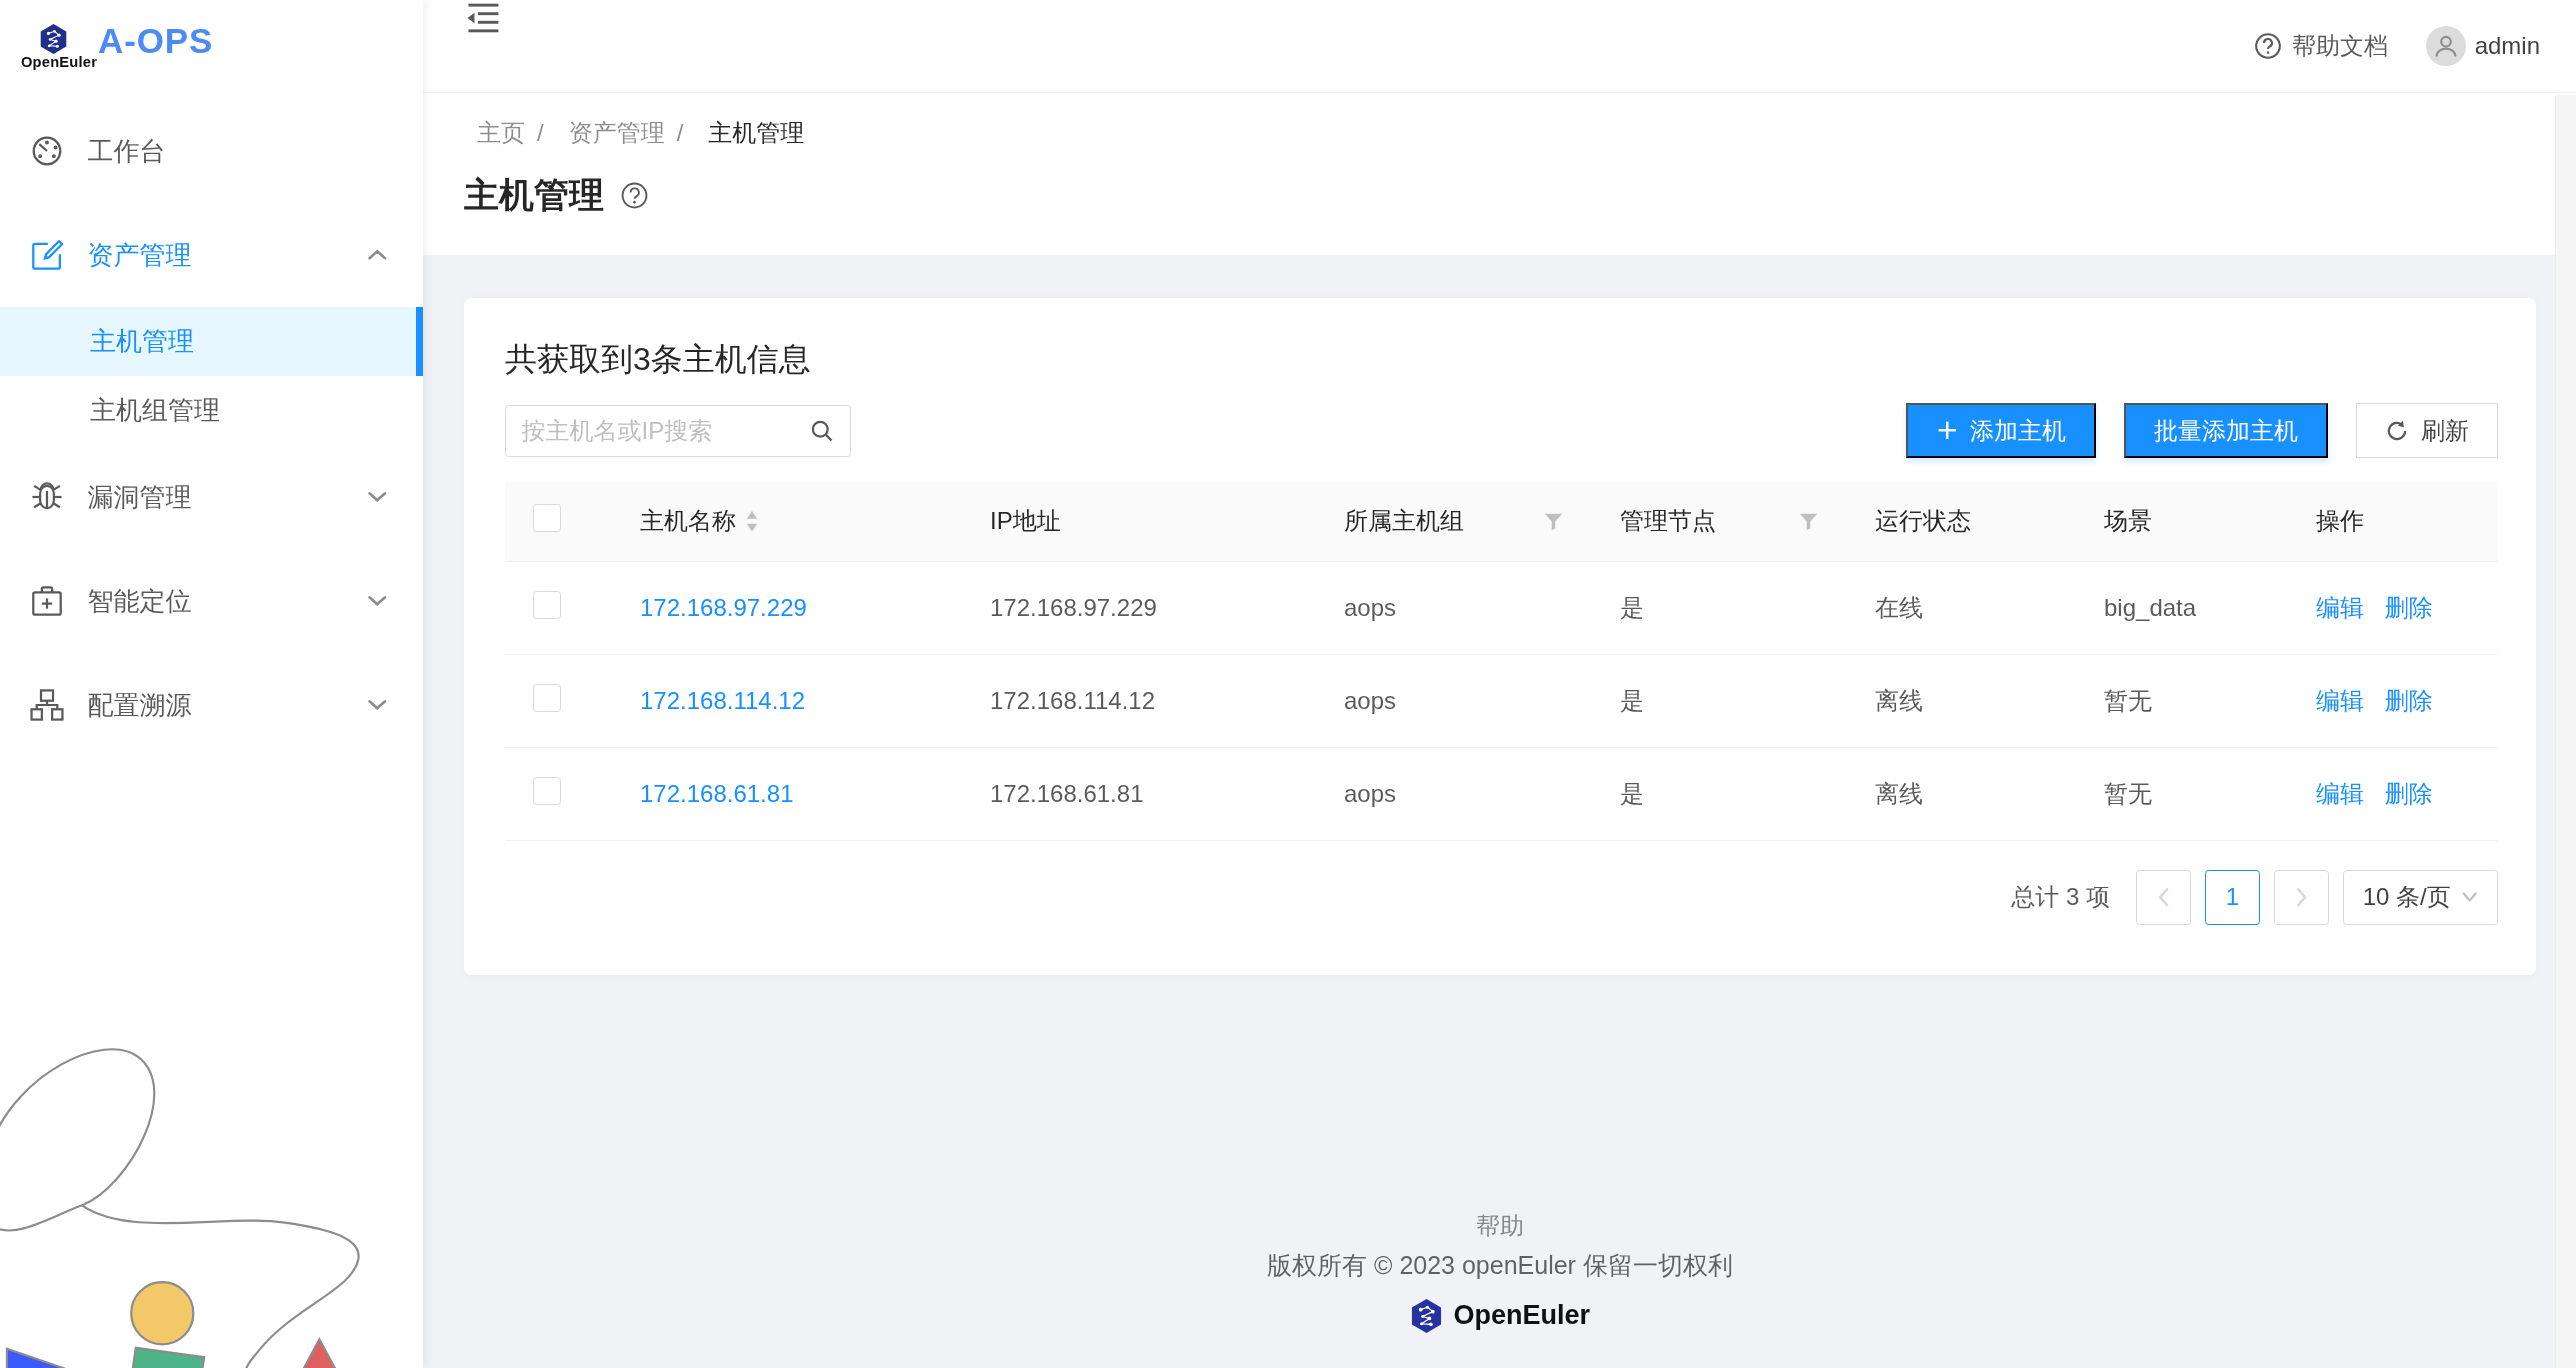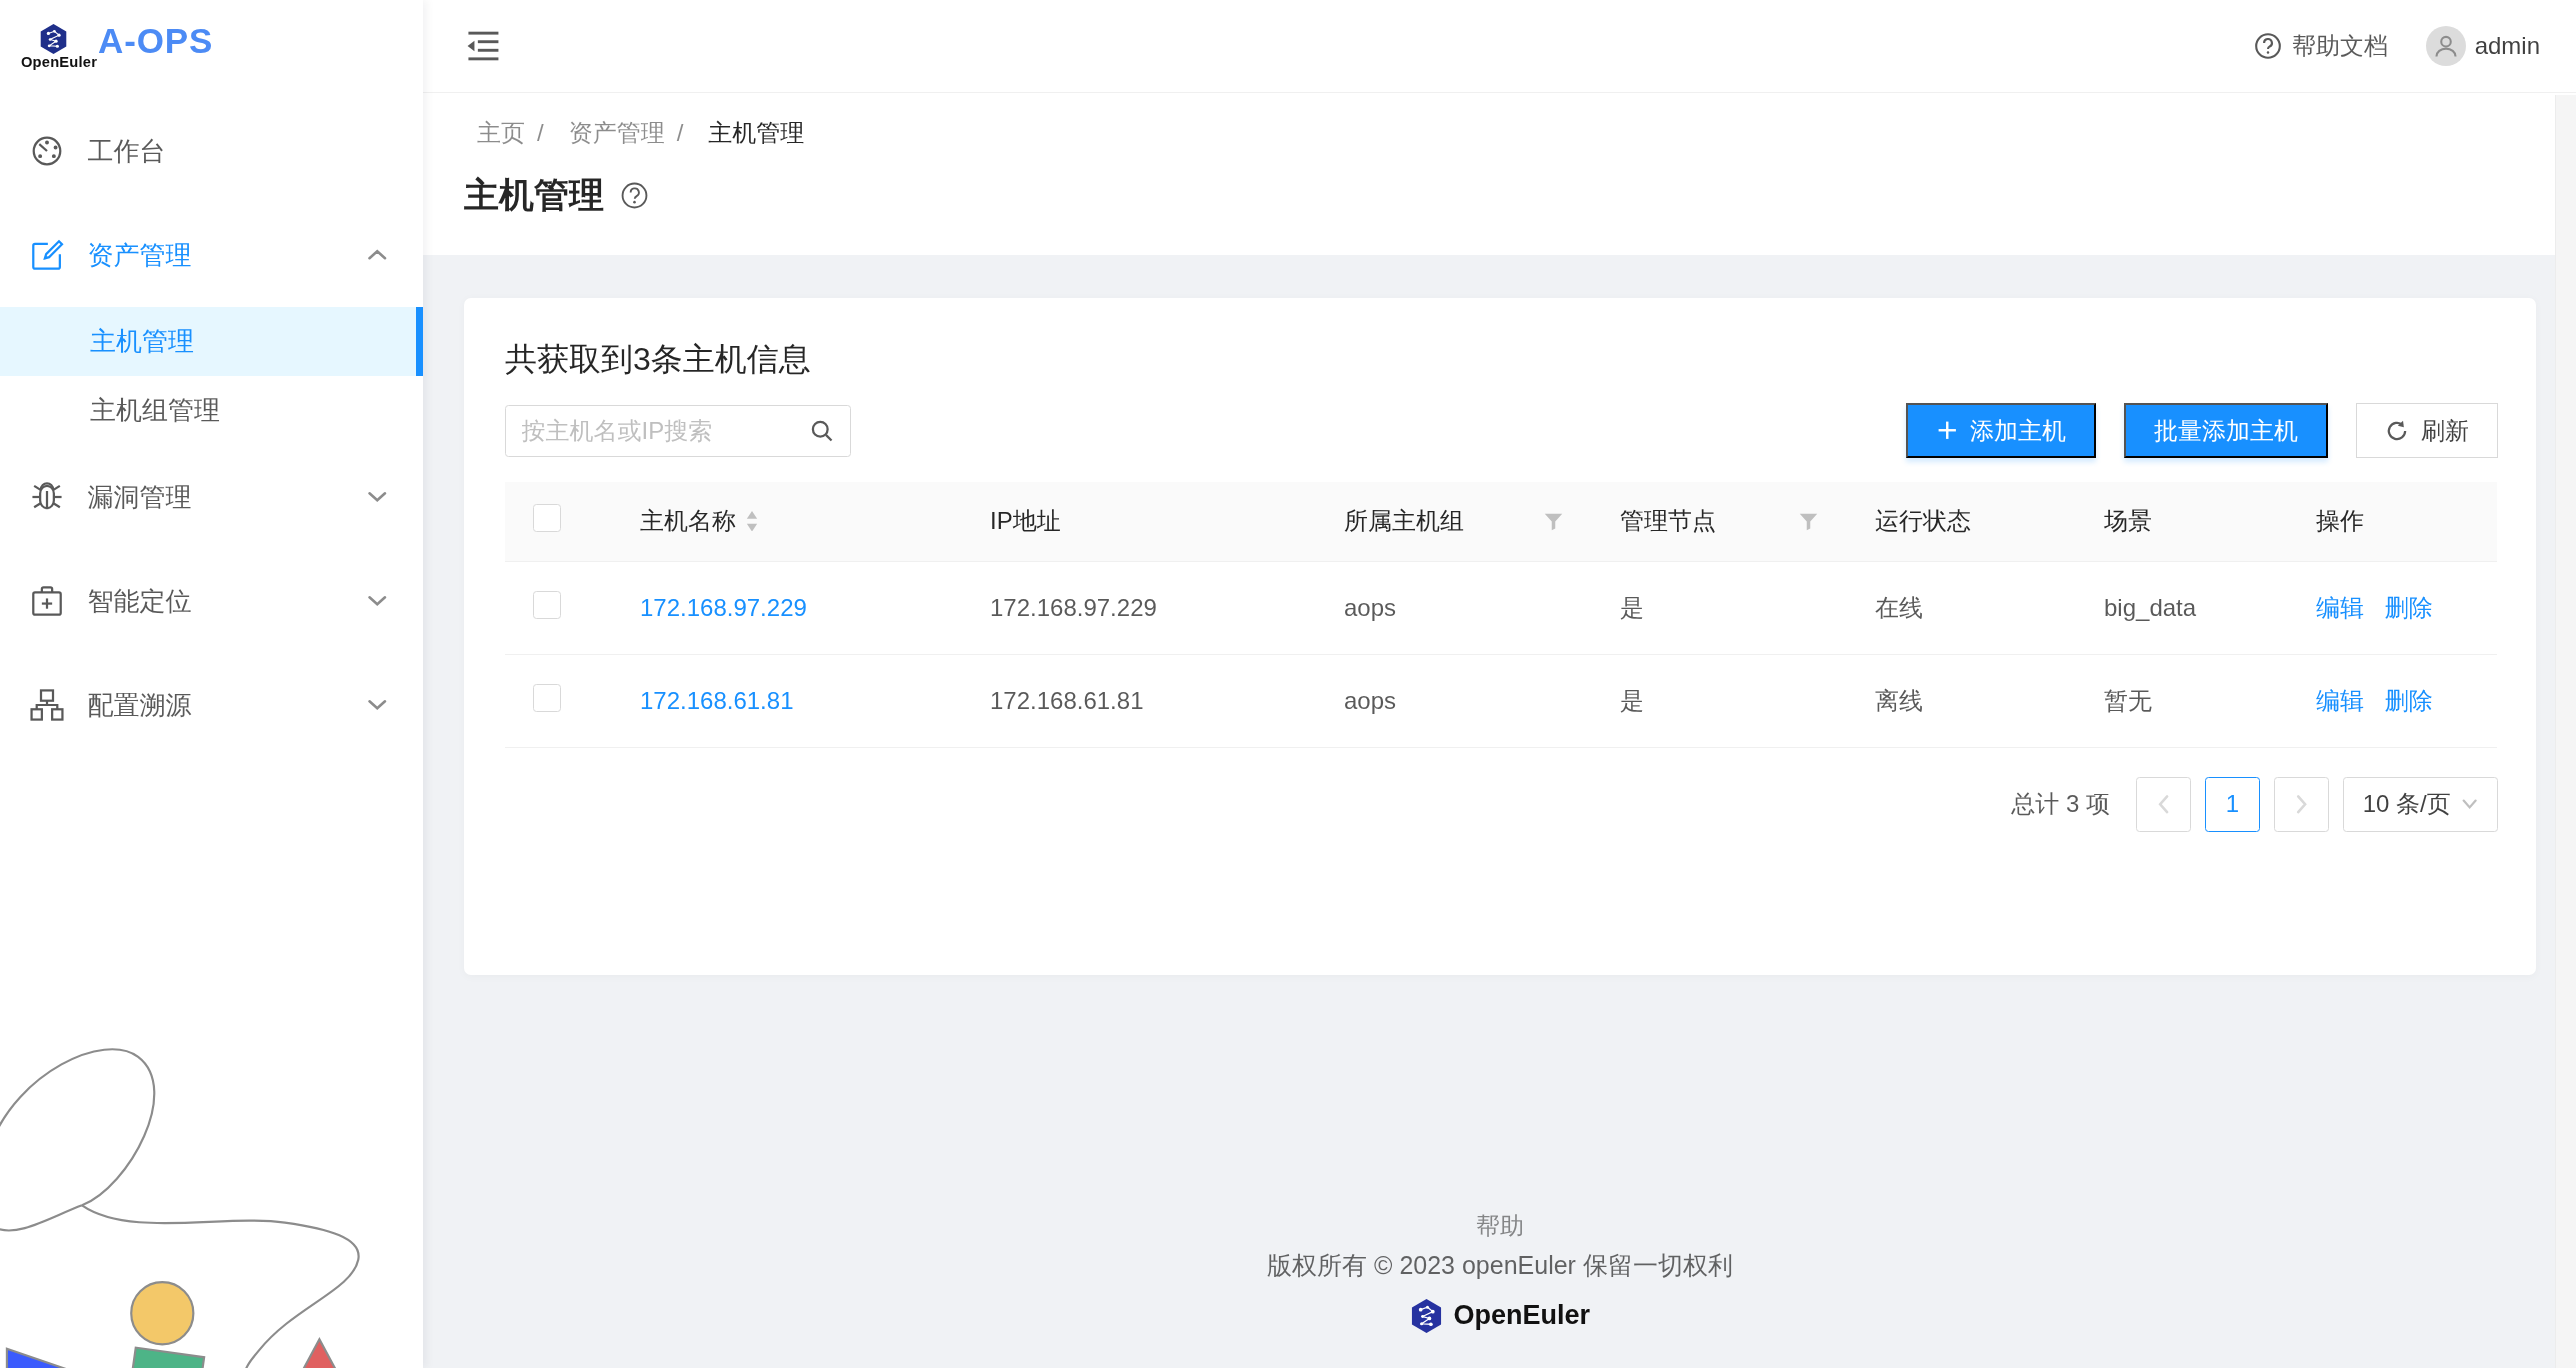--- a/index.html
+++ b/index.html
@@ -31,21 +31,21 @@
     padding-left:90px; font-size:26px; cursor:pointer; color:rgba(0,0,0,.65); }
   .nav-sub.active { background:#e6f7ff; color:#1890ff; }
   .nav-sub.active::after { content:""; position:absolute; right:0; top:0; bottom:0;
     width:7px; background:#1890ff; }
   .chevron { position:absolute; right:35px; top:50%; margin-top:-7.8px; }
   .decoration { position:absolute; left:0; bottom:0; }
 
   
   .main { position:absolute; left:423px; top:0; right:0; height:1368px; background:#f0f2f5; }
   .topbar { height:93px; background:#fff; border-bottom:1.7px solid #f0f0f0;
-    display:flex; align-items:center; justify-content:space-between; padding:0 36px 0 41px; }
+    display:flex; justify-content:space-between; padding:0 36px 0 41px; }
   .fold-btn { cursor:pointer; }
   .topbar-right { display:flex; align-items:center; gap:38px; }
   .help-doc { display:flex; align-items:center; gap:10.4px; color:rgba(0,0,0,.65); cursor:pointer; }
   .user { display:flex; align-items:center; gap:8.6px; cursor:pointer; color:rgba(0,0,0,.75); }
   .avatar { width:40px; height:40px; border-radius:50%; background:#dcdcdc;
     display:flex; align-items:center; justify-content:center; }
 
   .page-head { height:162px; background:#fff; padding:24px 41px 0; }
   .breadcrumb { display:flex; align-items:center; font-size:24px; color:rgba(0,0,0,.45); }
   .breadcrumb .sep { margin:0 12px; }
@@ -390,20 +390,33 @@
           <td><span>是</span></td>
           <td><span>在线</span></td>
           <td><span>big_data</span></td>
           <td class="ops">
             <a class="link">编辑</a>
             <a class="link">删除</a>
           </td>
         </tr>
         <tr>
           <td><span class="cb"></span></td>
+          <td><a class="link">172.168.114.12</a></td>
+          <td><span>172.168.114.12</span></td>
+          <td><span>aops</span></td>
+          <td><span>是</span></td>
+          <td><span>离线</span></td>
+          <td><span>暂无</span></td>
+          <td class="ops">
+            <a class="link">编辑</a>
+            <a class="link">删除</a>
+          </td>
+        </tr>
+        <tr>
+          <td><span class="cb"></span></td>
           <td><a class="link">172.168.61.81</a></td>
           <td><span>172.168.61.81</span></td>
           <td><span>aops</span></td>
           <td><span>是</span></td>
           <td><span>离线</span></td>
           <td><span>暂无</span></td>
           <td class="ops">
             <a class="link">编辑</a>
             <a class="link">删除</a>
           </td>

